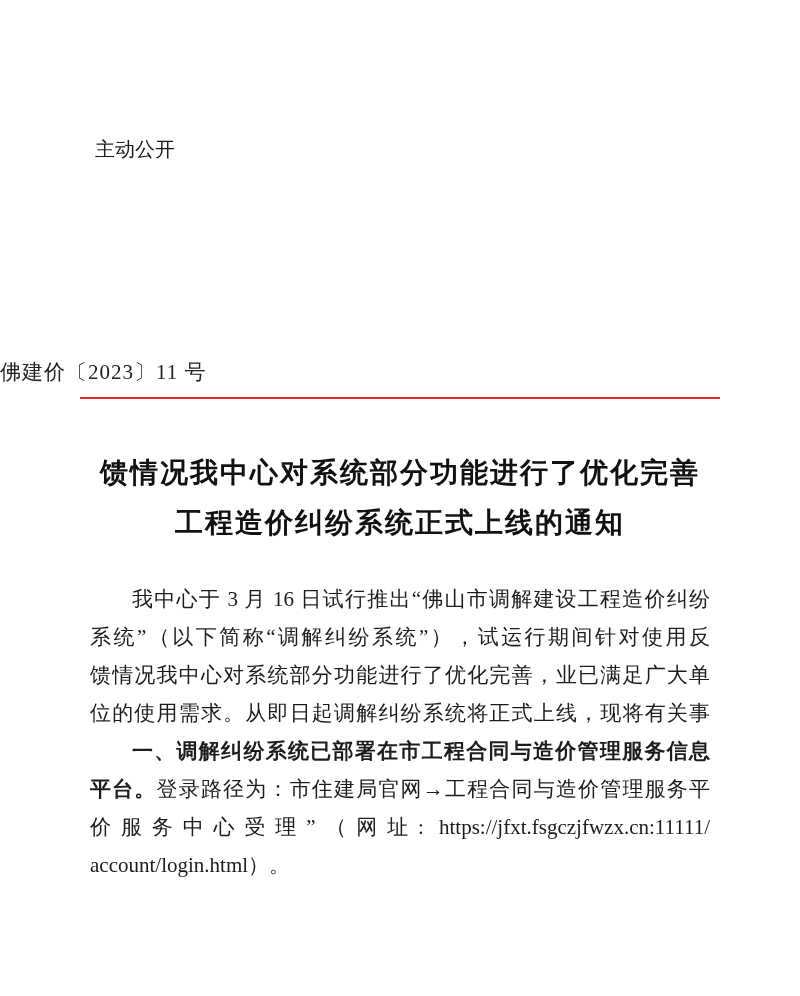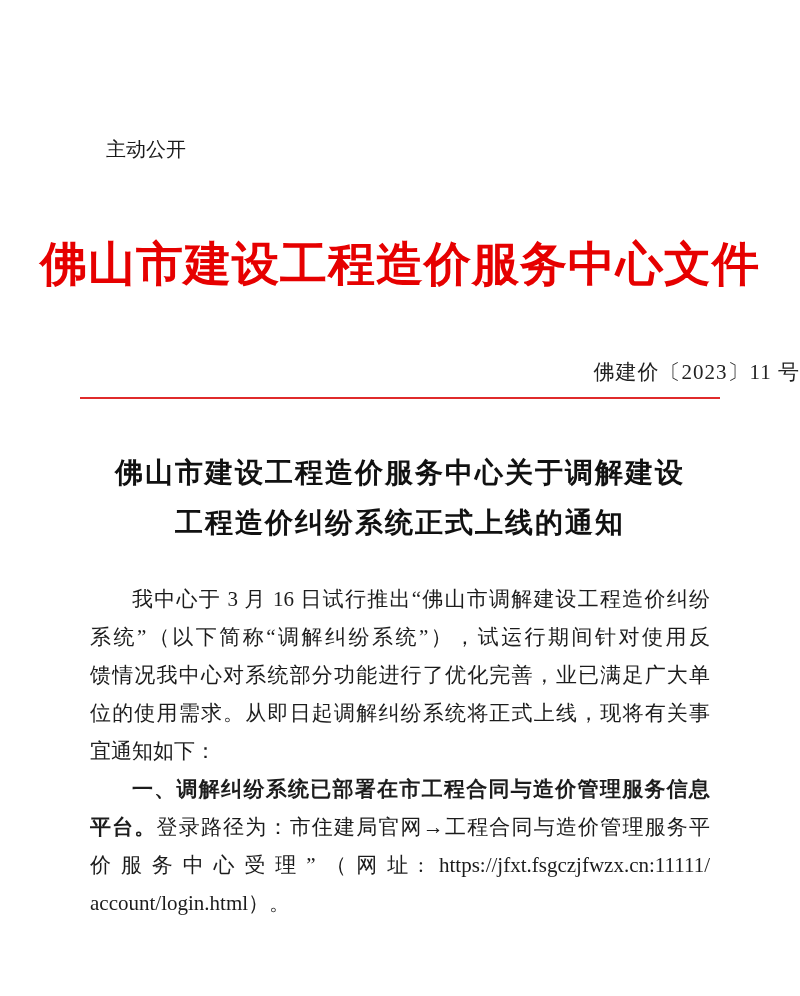--- a/index.html
+++ b/index.html
@@ -11,21 +11,21 @@
     position: relative;
     width: 800px;
     height: 996px;
     background: #ffffff;
     overflow: hidden;
     color: #1b1b1b;
     font-family: "Liberation Serif", "DejaVu Serif", serif;
   }
   .kicker {
     position: absolute;
-    left: 106px;
+    left: 95px;
     top: 136px;
     font-family: "Liberation Sans", "DejaVu Sans", sans-serif;
     font-size: 20px;
     color: #1a1a1a;
   }
   .org-title {
     position: absolute;
     left: 0;
     right: 0;
     top: 233px;
@@ -34,21 +34,21 @@
     font-size: 47px;
     letter-spacing: 1px;
     white-space: nowrap;
     font-family: "Liberation Serif", "DejaVu Serif", serif;
   }
   .doc-number {
     position: absolute;
     left: 0;
     right: 0;
     top: 358px;
-    text-align: right;
+    text-align: left;
     font-size: 21px;
     letter-spacing: 1px;
     color: #222222;
   }
   .red-line {
     position: absolute;
     left: 80px;
     top: 397px;
     width: 640px;
     height: 2px;
@@ -89,36 +89,34 @@
     font-family: "Liberation Sans", "DejaVu Sans", sans-serif;
   }
 </style>
 </head>
 <body>
 
 <div class="page">
 
   <div class="kicker">主动公开</div>
 
-  <div class="org-title" style="color: rgb(230, 0, 0);">佛山市建设工程造价服务中心文件</div>
 
   <div class="doc-number">佛建价〔2023〕11 号</div>
 
   <div class="red-line" style="background: rgb(224, 43, 43);"></div>
 
   <div class="notice-title">
-      <div>佛山市建设工程造价服务中心关于调解建设</div>
+      <div>馈情况我中心对系统部分功能进行了优化完善</div>
       <div>工程造价纠纷系统正式上线的通知</div>
     </div>
 
   <div class="doc-body" style="color: rgb(28, 28, 28);">
       <div class="bline just ind"><span>我中心于 3 月 16 日试行推出“佛山市调解建设工程造价纠纷</span></div>
       <div class="bline just"><span>系统”（以下简称“调解纠纷系统”），试运行期间针对使用反</span></div>
       <div class="bline just"><span>馈情况我中心对系统部分功能进行了优化完善，业已满足广大单</span></div>
       <div class="bline just"><span>位的使用需求。从即日起调解纠纷系统将正式上线，现将有关事</span></div>
-      <div class="bline"><span>宜通知如下：</span></div>
       <div class="bline just ind"><span class="bold">一、调解纠纷系统已部署在市工程合同与造价管理服务信息</span></div>
       <div class="bline just"><span class="bold">平台。</span><span>登录路径为：市住建局官网→工程合同与造价管理服务平</span></div>
       <div class="bline just"><span>价服务中心受理”（网址: https://jfxt.fsgczjfwzx.cn:11111/</span></div>
       <div class="bline"><span>account/login.html）。</span></div>
     </div>
 
 </div>
 
 </body></html>

